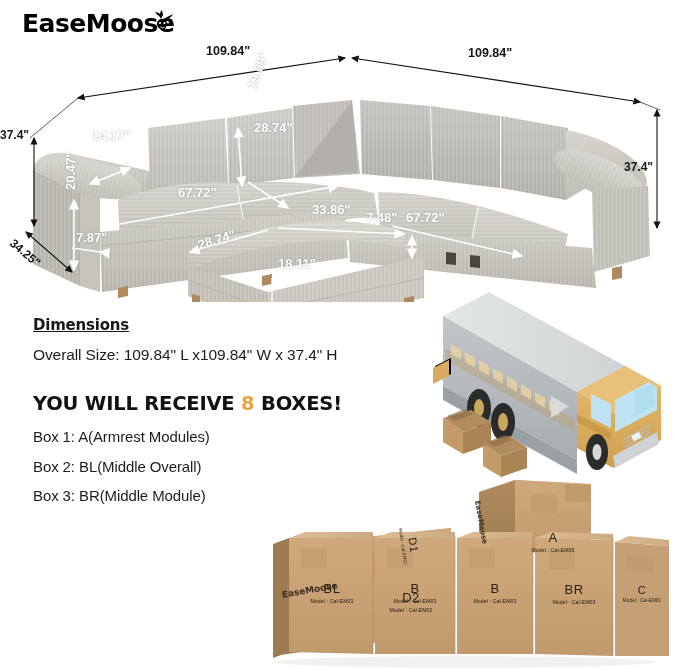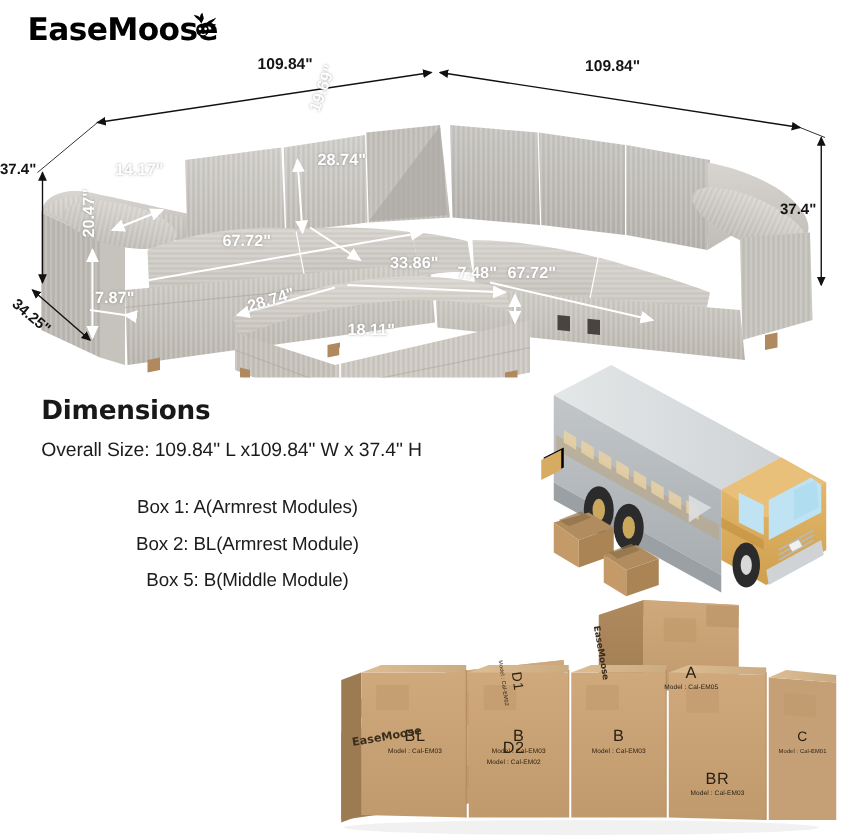--- a/index.html
+++ b/index.html
@@ -67,24 +67,25 @@
   
   #info {
     position: absolute;
     left: 33px;
     top: 316px;
     width: 330px;
   }
   #dim-heading {
     font-family: "DejaVu Sans", sans-serif;
     font-weight: bold;
-    font-size: 21px;
+    font-size: 15px;
     color: #181818;
     margin: 0 0 12px 0;
     letter-spacing: -0.2px;
+    text-decoration: underline;
   }
   #overall-size {
     font-size: 15.5px;
     color: #1c1c1c;
     margin: 0 0 28px 0;
     letter-spacing: -0.1px;
   }
   #boxes-heading {
     font-family: "DejaVu Sans", sans-serif;
     font-weight: bold;
@@ -98,21 +99,20 @@
     list-style: none;
     margin: 0;
     padding: 0;
   }
   #box-list li {
     font-size: 15px;
     color: #1c1c1c;
     line-height: 1;
     margin-bottom: 14.5px;
     letter-spacing: -0.1px;
-    text-align: center;
   }
 
   
   #truck-scene {
     position: absolute;
     left: 399px;
     top: 288px;
     width: 280px;
     height: 200px;
   }
@@ -343,25 +343,26 @@
   <span class="dimlabel white" style="left:196px; top:198px; font-size:13px; transform:rotate(-17deg); transform-origin:left top;">28.74"</span>
   <span class="dimlabel white" style="left:312px; top:162px; font-size:13px;">33.86"</span>
   <span class="dimlabel white" style="left:366px; top:170px; font-size:13px;">7.48"</span>
   <span class="dimlabel white" style="left:278px; top:216px; font-size:13px;">18.11"</span>
 </div>
 
 <div id="info">
   <h2 id="dim-heading">Dimensions</h2>
   <p id="overall-size">Overall Size: 109.84" L x109.84" W x 37.4" H</p>
 
+  <h3 id="boxes-heading"><span>YOU WILL RECEIVE </span><span class="count">8</span><span> BOXES!</span></h3>
 
   <ul id="box-list">
     <li>Box 1: A(Armrest Modules)</li>
-    <li>Box 2: BL(Armrest Module)</li>
-    <li>Box 5: B(Middle Module)</li>
+    <li>Box 2: BL(Middle Overall)</li>
+    <li>Box 3: BR(Middle Module)</li>
   </ul>
 </div>
 
 <div id="truck-scene">
   <svg width="280" height="200" viewBox="0 0 280 200">
     <defs>
       <linearGradient id="cargoTop" x1="0" y1="0" x2="1" y2="0">
         <stop offset="0" stop-color="#e4e7e8"></stop>
           <stop offset="1" stop-color="#cfd3d5"></stop>
       </linearGradient>
@@ -514,21 +515,21 @@
     <span class="model">Model : Cal-EM03</span>
   </div>
   <div class="boxface-label" style="left:113px; top:103px; width:74px;">
     <span class="big">B</span>
     <span class="model">Model : Cal-EM03</span>
   </div>
   <div class="boxface-label" style="left:193px; top:103px; width:74px;">
     <span class="big">B</span>
     <span class="model">Model : Cal-EM03</span>
   </div>
-  <div class="boxface-label" style="left:272px; top:104px; width:74px;margin-top:33px;">
+  <div class="boxface-label" style="left:272px; top:104px; width:74px;">
     <span class="big">BR</span>
     <span class="model">Model : Cal-EM03</span>
   </div>
   <div class="boxface-label" style="left:352px; top:106px; width:50px;">
     <span class="big" style="font-size:11px;">C</span>
     <span class="model" style="font-size:4.6px;">Model : Cal-EM01</span>
   </div>
   <div class="boxface-label" style="left:118px; top:58px; width:54px; transform:rotate(82deg); transform-origin:center;">
     <span class="big" style="font-size:11px;">D1</span>
     <span class="model" style="font-size:4.4px;">Model : Cal-EM02</span>

